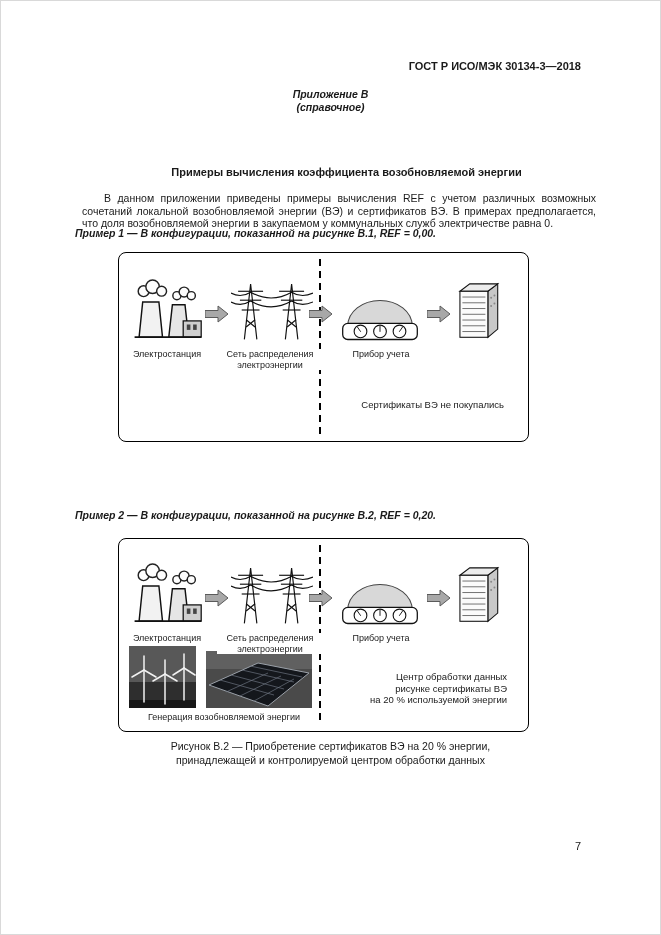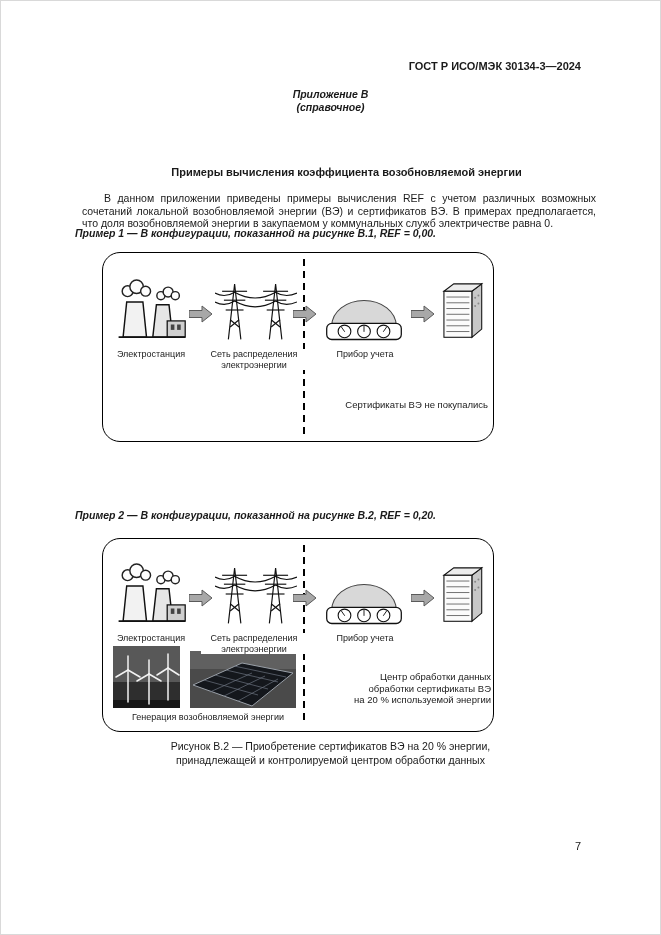--- a/index.html
+++ b/index.html
@@ -6,35 +6,35 @@
   .page{
     position:relative;width:661px;height:935px;background:#fff;
     font-family:"Liberation Sans",sans-serif;color:#1a1a1a;
     box-shadow:inset 0 0 0 1px #d9d9d9;overflow:hidden;
   }
   .doc-header{position:absolute;top:60px;right:80px;font-size:11px;font-weight:bold;}
   .appendix{position:absolute;top:88px;left:0;width:100%;text-align:center;font-size:10.5px;font-weight:bold;line-height:13px;font-style:italic;}
   .section-title{position:absolute;top:150px;left:0;width:100%;text-align:center;font-size:11px;font-weight:bold;margin:16px;}
   .intro{position:absolute;top:176px;left:66px;width:514px;margin:16px;font-size:10.5px;line-height:12.5px;text-align:justify;text-indent:22px;}
   .example-heading{position:absolute;left:75px;margin:0;font-size:10.5px;font-weight:bold;font-style:italic;}
-  .figure-box{position:absolute;left:102px;width:390px;background:#fff;border:1.5px solid #000;border-radius:18px;}
+  .figure-box{position:absolute;left:118px;width:390px;background:#fff;border:1.5px solid #000;border-radius:8px;padding-left:19px;}
   .icon{position:absolute;line-height:0;}
   .dash-line{position:absolute;left:200px;top:6px;bottom:6px;width:2px;
     background:repeating-linear-gradient(to bottom,#000 0 7px,transparent 7px 12px);}
   .fig-label{position:absolute;font-size:9px;line-height:10.5px;text-align:center;background:#fff;}
   .fig-note{position:absolute;font-size:9.5px;line-height:11.5px;text-align:right;}
   .caption{position:absolute;left:0;width:100%;text-align:center;font-size:10.5px;line-height:13.5px;}
   .page-number{position:absolute;top:840px;right:80px;font-size:11px;}
 </style>
 </head>
 <body>
 
 <div class="page">
 
-  <div class="doc-header">ГОСТ Р ИСО/МЭК 30134-3—2024</div>
+  <div class="doc-header">ГОСТ Р ИСО/МЭК 30134-3—2018</div>
 
   <div class="appendix">
     <div>Приложение В</div>
     <div>(справочное)</div>
   </div>
 
   <h1 class="section-title">Примеры вычисления коэффициента возобновляемой энергии</h1>
 
   <p class="intro">В данном приложении приведены примеры вычисления REF с учетом различных возможных сочетаний локальной возобновляемой энергии (ВЭ) и сертификатов ВЭ. В примерах предполагается, что доля возобновляемой энергии в закупаемом у коммунальных служб электричестве равна 0.</p>
 
@@ -282,21 +282,21 @@
           <path d="M14,29 L68,44 M25,24 L78,38 M36,19 L88,31 M44,15 L96,26"></path>
           <path d="M20,41 L62,22 M34,45 L75,25 M48,50 L88,28"></path>
         </g>
       </svg>
     </div>
 
     <div class="fig-label" style="left:2px;top:173px;width:206px;background:transparent">Генерация возобновляемой энергии</div>
 
     <div class="fig-note" style="left:213px;top:132px;width:175px">
       <div>Центр обработки данных</div>
-      <div>обработки сертификаты ВЭ</div>
+      <div>рисунке сертификаты ВЭ</div>
       <div>на 20 % используемой энергии</div>
     </div>
   </div>
 
   <div class="caption" style="top:740px">
     <div>Рисунок В.2 — Приобретение сертификатов ВЭ на 20 % энергии,</div>
     <div>принадлежащей и контролируемой центром обработки данных</div>
   </div>
 
   <div class="page-number">7</div>

